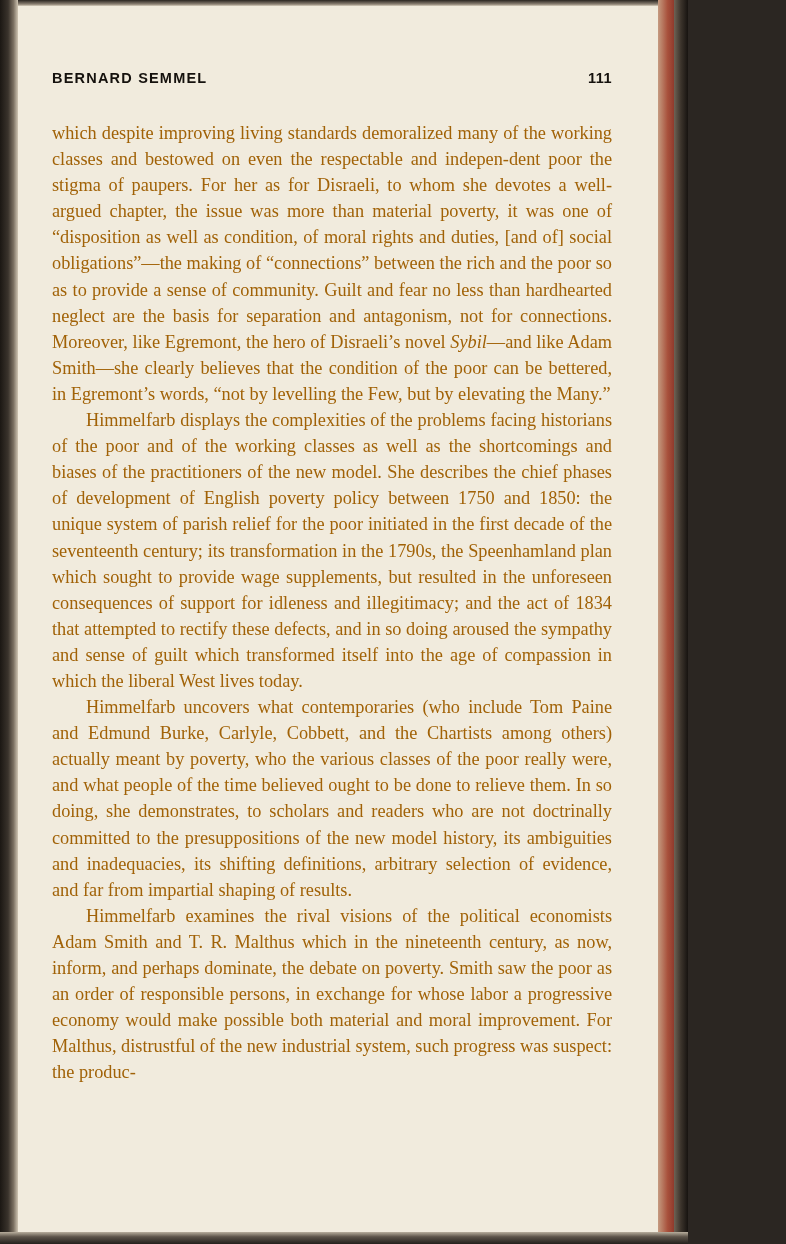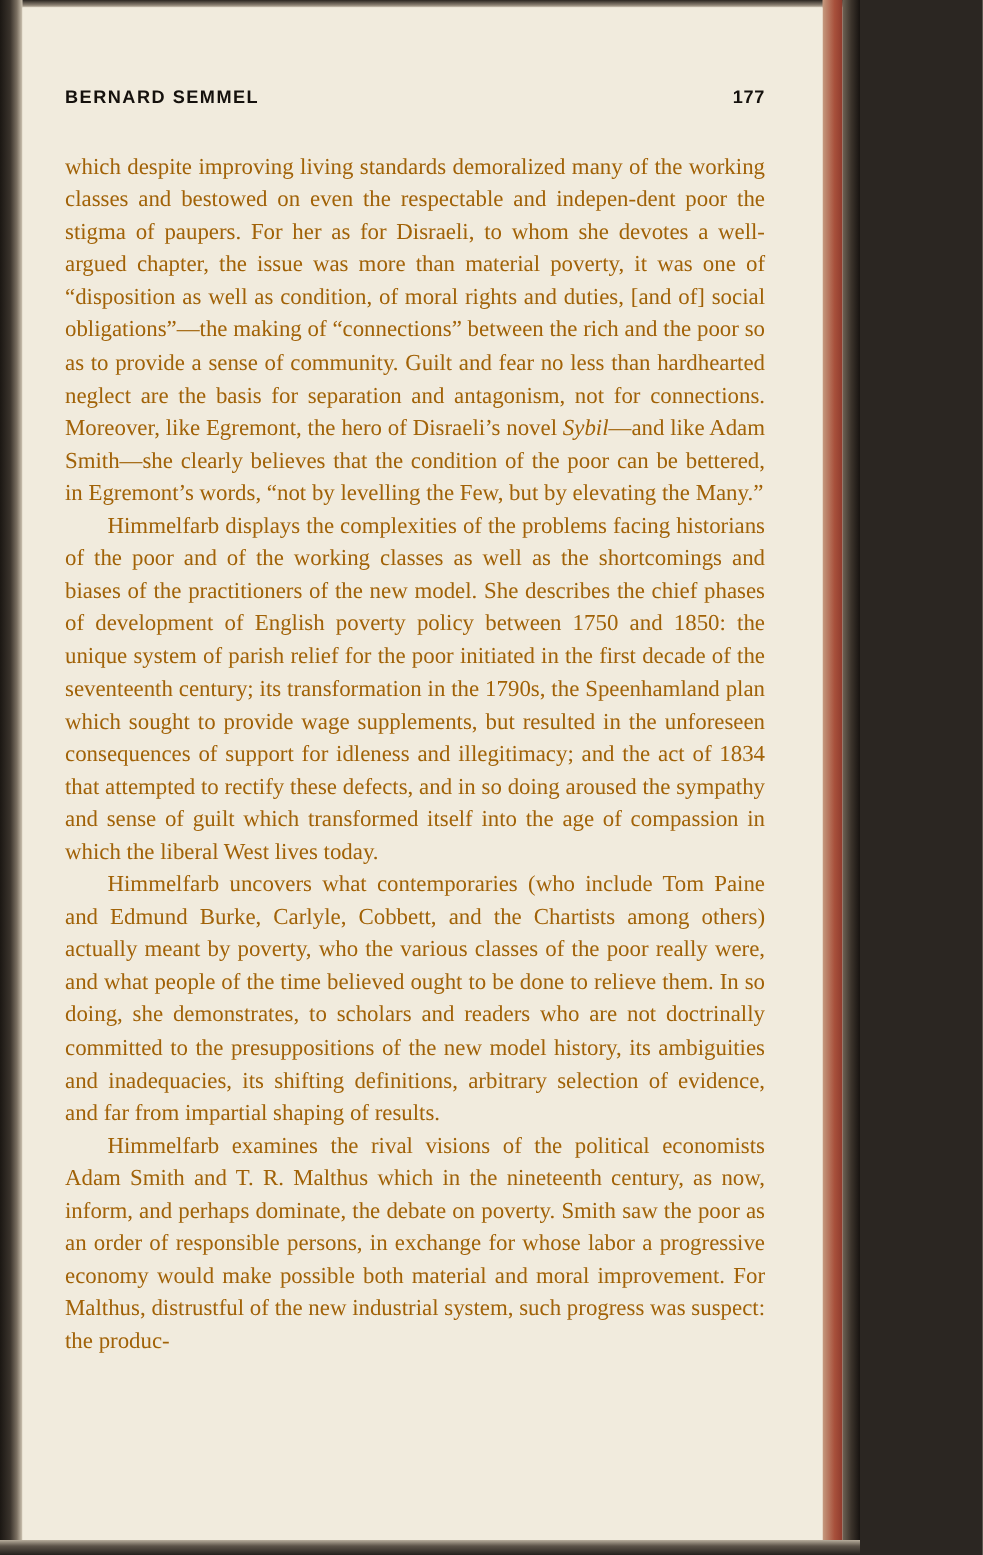--- a/index.html
+++ b/index.html
@@ -122,21 +122,21 @@
   <div class="edge-left"></div>
   <div class="edge-right-red"></div>
   <div class="edge-right-dark"></div>
   <div class="edge-bottom"></div>
 
   <div class="sheet">
     <div class="content">
 
       <div class="running-head">
         <span class="author">BERNARD SEMMEL</span>
-        <span class="folio">177</span>
+        <span class="folio">111</span>
       </div>
 
       <div class="body-text">
         <p>
           <span>which despite improving living standards demoralized many of the working classes and bestowed on even the respectable and indepen-dent poor the stigma of paupers. For her as for Disraeli, to whom she devotes a well-argued chapter, the issue was more than material poverty, it was one of “disposition as well as condition, of moral rights and duties, [and of] social obligations”—the making of “connections” between the rich and the poor so as to provide a sense of community. Guilt and fear no less than hardhearted neglect are the basis for separation and antagonism, not for connections. Moreover, like Egremont, the hero of Disraeli’s novel </span><em>Sybil</em><span>—and like Adam Smith—she clearly believes that the condition of the poor can be bettered, in Egremont’s words, “not by levelling the Few, but by elevating the Many.”</span>
         </p>
         <p class="indent">
           <span>Himmelfarb displays the complexities of the problems facing historians of the poor and of the working classes as well as the shortcomings and biases of the practitioners of the new model. She describes the chief phases of development of English poverty policy between 1750 and 1850: the unique system of parish relief for the poor initiated in the first decade of the seventeenth century; its transformation in the 1790s, the Speenhamland plan which sought to provide wage supplements, but resulted in the unforeseen consequences of support for idleness and illegitimacy; and the act of 1834 that attempted to rectify these defects, and in so doing aroused the sympathy and sense of guilt which transformed itself into the age of compassion in which the liberal West lives today.</span>
         </p>
         <p class="indent">

